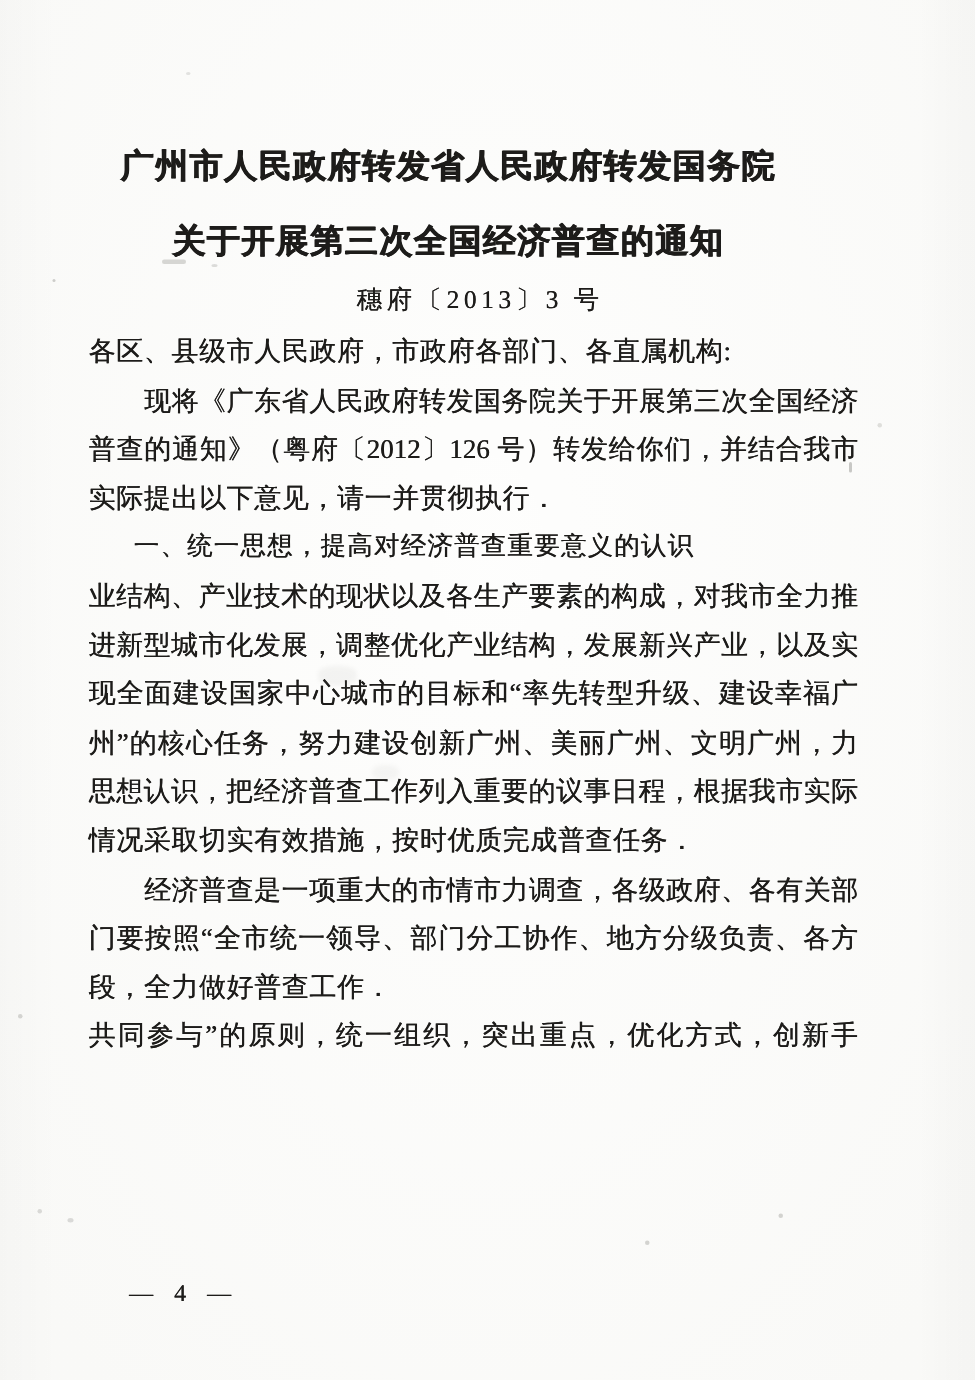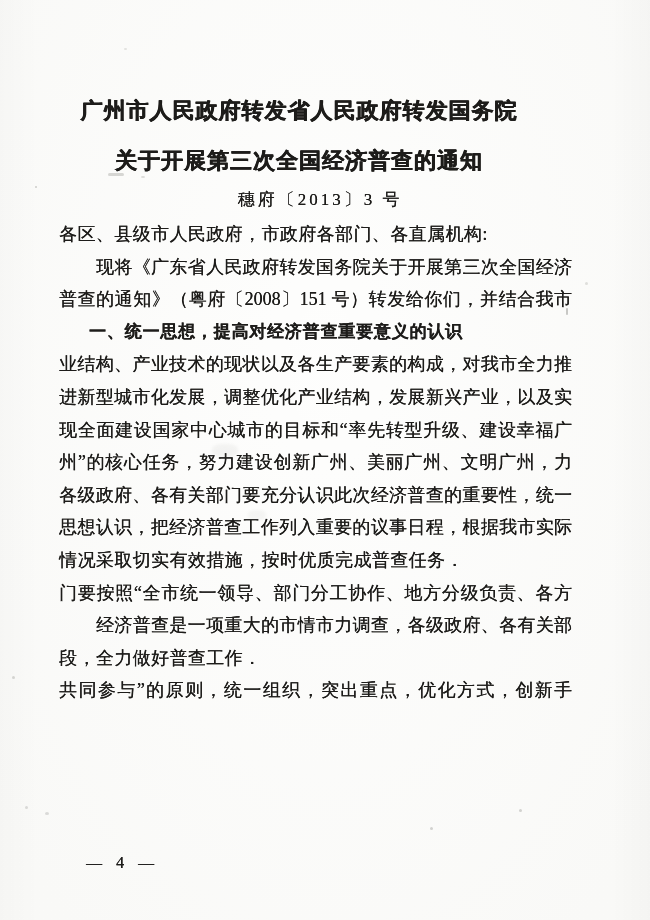--- a/index.html
+++ b/index.html
@@ -54,21 +54,21 @@
   .line.just{
     white-space:normal;
     text-align:justify;
     text-align-last:justify;
     letter-spacing:normal;
     overflow:hidden;
   }
   .line.indent{ padding-left:37px; }
   .line.bold{
     font-family:"Liberation Sans","DejaVu Sans",sans-serif;
-    font-weight:700;
+    font-weight:400;
     font-size:17px;
     letter-spacing:0.8px;
     text-shadow:0.3px 0 0 currentColor;
   }
   .line.bold.indent{ padding-left:30px; }
 
   .page-number{
     position:absolute; left:86px; top:854px;
     font-size:16px;
     letter-spacing:2px;
@@ -87,31 +87,31 @@
   <div class="title-block">
     <div>广州市人民政府转发省人民政府转发国务院</div>
     <div>关于开展第三次全国经济普查的通知</div>
   </div>
 
   <div class="doc-number">穗府〔2013〕3 号</div>
 
   <div class="doc-body">
       <div class="line">各区、县级市人民政府，市政府各部门、各直属机构:</div>
       <div class="line just indent">现将《广东省人民政府转发国务院关于开展第三次全国经济</div>
-      <div class="line just">普查的通知》（粤府〔2008〕151 号）转发给你们，并结合我市</div>
+      <div class="line just">普查的通知》（粤府〔2012〕126 号）转发给你们，并结合我市</div>
+      <div class="line">实际提出以下意见，请一并贯彻执行．</div>
       <div class="line indent bold">一、统一思想，提高对经济普查重要意义的认识</div>
       <div class="line just">业结构、产业技术的现状以及各生产要素的构成，对我市全力推</div>
       <div class="line just">进新型城市化发展，调整优化产业结构，发展新兴产业，以及实</div>
       <div class="line just">现全面建设国家中心城市的目标和“率先转型升级、建设幸福广</div>
       <div class="line just">州”的核心任务，努力建设创新广州、美丽广州、文明广州，力</div>
-      <div class="line just">各级政府、各有关部门要充分认识此次经济普查的重要性，统一</div>
       <div class="line just">思想认识，把经济普查工作列入重要的议事日程，根据我市实际</div>
       <div class="line">情况采取切实有效措施，按时优质完成普查任务．</div>
+      <div class="line just indent">经济普查是一项重大的市情市力调查，各级政府、各有关部</div>
       <div class="line just">门要按照“全市统一领导、部门分工协作、地方分级负责、各方</div>
-      <div class="line just indent">经济普查是一项重大的市情市力调查，各级政府、各有关部</div>
       <div class="line">段，全力做好普查工作．</div>
       <div class="line just">共同参与”的原则，统一组织，突出重点，优化方式，创新手</div>
     </div>
 
   <div class="page-number">— 4 —</div>
 
   <div class="speck" style="left:108px; top:173px; width:16px; height:3px; opacity:.32; border-radius:2px;"></div>
   <div class="speck" style="left:141px; top:176px; width:4px; height:2px; opacity:.28;"></div>
   <div class="speck" style="left:35px; top:186px; width:2px; height:2px; opacity:.4;"></div>
   <div class="speck" style="left:124px; top:48px; width:3px; height:2px; opacity:.22;"></div>

